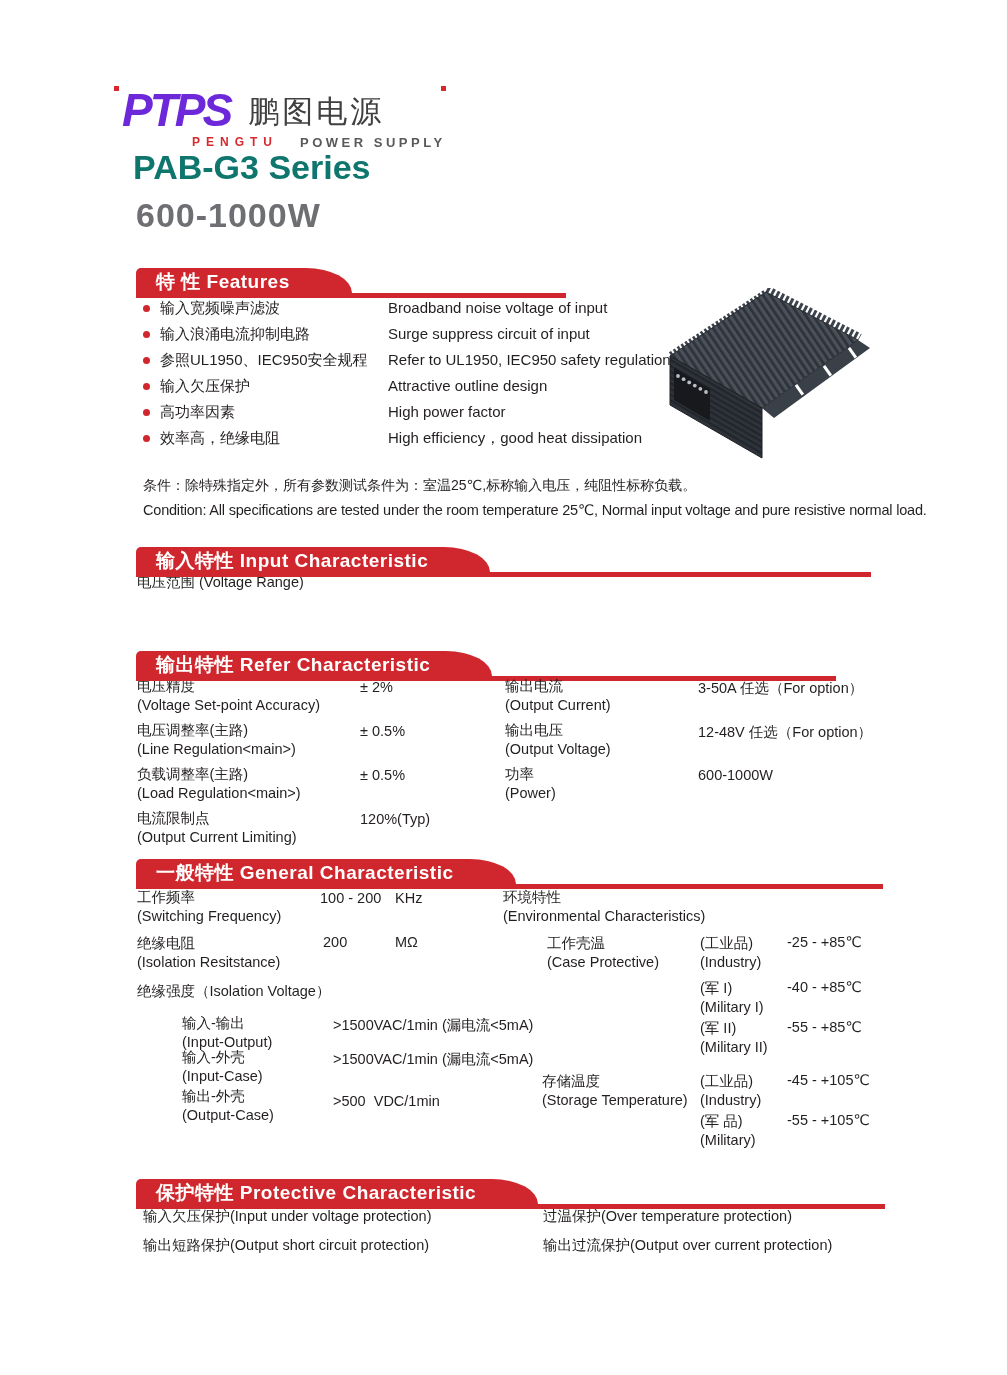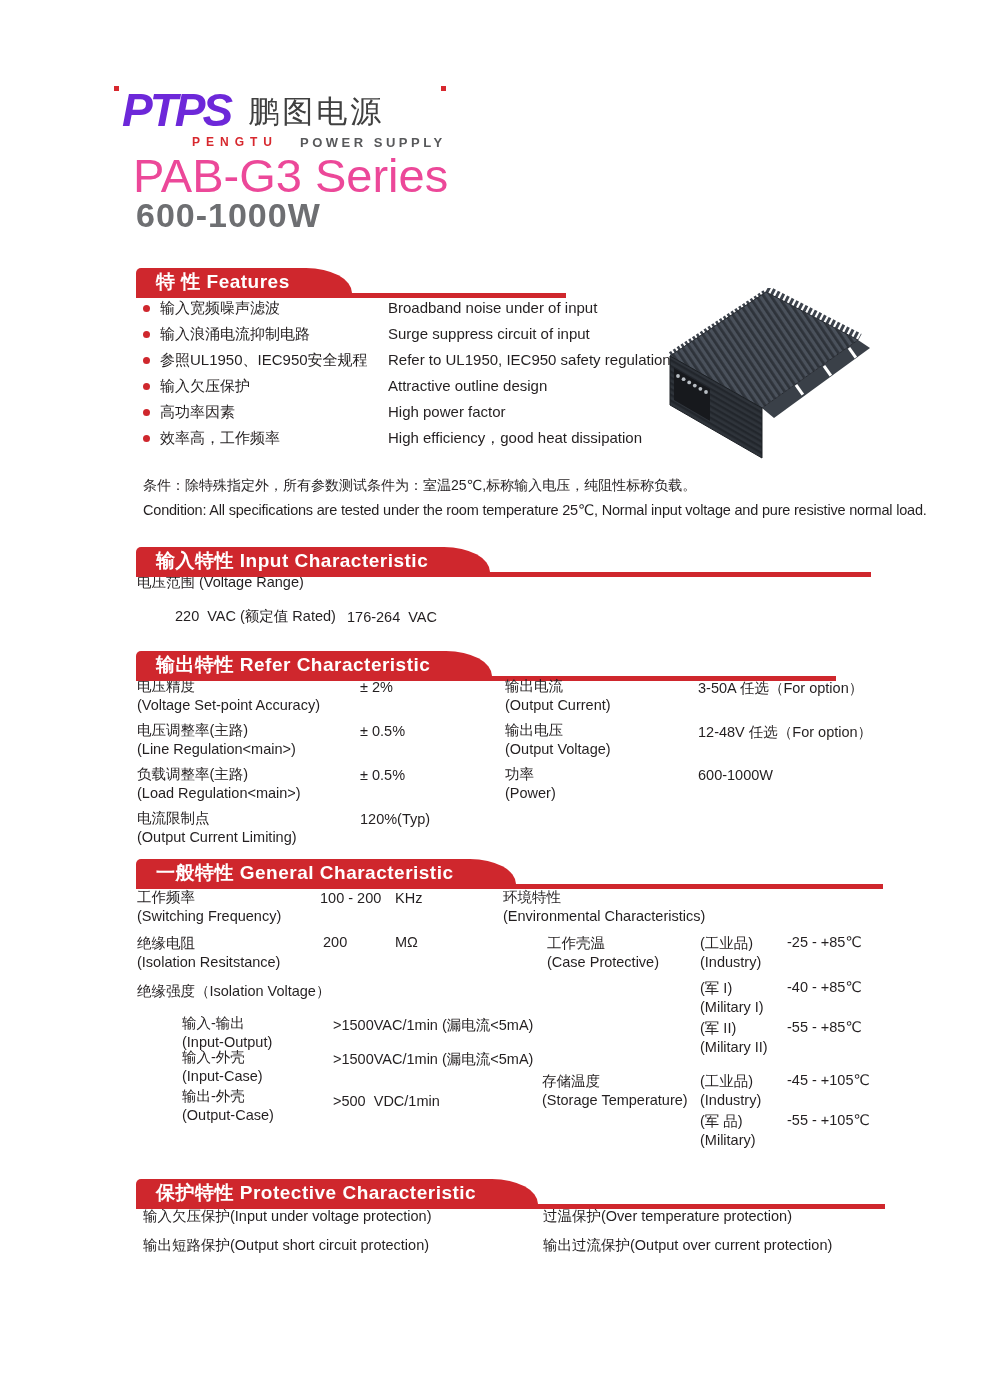--- a/index.html
+++ b/index.html
@@ -18,21 +18,21 @@
     font-weight:bold; font-style:italic; letter-spacing:-3px; padding:0 8px 0 10px;
   }
   .pixel { position:absolute; width:5px; height:5px; background:#d7282e; }
   .pixel.p1 { left:2px; top:-2px; }
   .pixel.p2 { right:0px; top:-2px; }
   .logo-zh { font-size:31px; line-height:40px; font-weight:normal; color:#404040; letter-spacing:3px; margin-left:10px; }
   .logo-sub { display:flex; margin-top:3px; margin-left:80px; }
   .pengtu { color:#d7282e; font-size:12px; font-weight:bold; letter-spacing:6px; }
   .powersupply { color:#58595b; font-size:13px; font-weight:bold; letter-spacing:3.5px; margin-left:22px; }
   
-  .title { position:absolute; left:133px; top:148px; font-size:47px; font-weight:normal; color:#ec4899; letter-spacing:0px; }
+  .title { position:absolute; left:133px; top:148px; font-size:34px; font-weight:bold; color:#0f766e; letter-spacing:0px; }
   .subtitle { position:absolute; left:136px; top:196px; font-size:34px; font-weight:bold; color:#6e6f72; letter-spacing:1px; }
   
   .banner { position:absolute; height:30px; display:flex; align-items:stretch;margin-top:11px; }
   .banner-line { position:absolute; left:0; right:0; bottom:0; height:5px; background:#cf272d; }
   .banner-label {
     position:relative; z-index:1; background:#cf272d; color:#fff;
     font-size:19px; font-weight:bold; letter-spacing:0.5px;
     display:flex; align-items:center; padding:0 16px 2px 20px;
     border-radius:5px 0 0 3px;
   }
@@ -94,21 +94,21 @@
   <div class="banner" style="left:136px;top:257px;width:430px">
     <div class="banner-line"></div>
     <div class="banner-label">特 性 Features</div>
     <div class="banner-swoosh"></div>
   </div>
 
   <div class="features">
     <div class="feat">
         <span class="bullet"></span>
         <span class="zh">输入宽频噪声滤波</span>
-        <span class="en">Broadband noise under of input</span>
+        <span class="en">Broadband noise voltage of input</span>
       </div>
     <div class="feat">
         <span class="bullet"></span>
         <span class="zh">输入浪涌电流抑制电路</span>
         <span class="en">Surge suppress circuit of input</span>
       </div>
     <div class="feat">
         <span class="bullet"></span>
         <span class="zh">参照UL1950、IEC950安全规程</span>
         <span class="en">Refer to UL1950, IEC950 safety regulation</span>
@@ -118,21 +118,21 @@
         <span class="zh">输入欠压保护</span>
         <span class="en">Attractive outline design</span>
       </div>
     <div class="feat">
         <span class="bullet"></span>
         <span class="zh">高功率因素</span>
         <span class="en">High power factor</span>
       </div>
     <div class="feat">
         <span class="bullet"></span>
-        <span class="zh">效率高，工作频率</span>
+        <span class="zh">效率高，绝缘电阻</span>
         <span class="en">High efficiency，good heat dissipation</span>
       </div>
   </div>
 
   <svg class="product" viewBox="0 0 228 188">
     <defs>
       <pattern id="finsTop" width="6" height="6" patternUnits="userSpaceOnUse" patternTransform="rotate(-34)">
         <rect width="6" height="6" fill="#4a515b"></rect>
           <rect width="2.8" height="6" fill="#2e333a"></rect>
       </pattern>
@@ -169,24 +169,20 @@
     <div class="cond-zh">条件：除特殊指定外，所有参数测试条件为：室温25℃,标称输入电压，纯阻性标称负载。</div>
     <div class="cond-en">Condition: All specifications are tested under the room temperature 25℃, Normal input voltage and pure resistive normal load.</div>
   </div>
 
   <div class="banner" style="left:136px;top:536px;width:735px">
     <div class="banner-line"></div>
     <div class="banner-label">输入特性 Input Characteristic</div>
     <div class="banner-swoosh"></div>
   </div>
   <div class="input-label lbl">电压范围 (Voltage Range)</div>
-  <div class="input-row">
-    <span class="val abs" style="left:0;top:0">220  VAC (额定值 Rated)</span>
-    <span class="val abs" style="left:172px;top:2px">176-264  VAC</span>
-  </div>
 
   <div class="banner" style="left:136px;top:640px;width:700px">
     <div class="banner-line"></div>
     <div class="banner-label">输出特性 Refer Characteristic</div>
     <div class="banner-swoosh"></div>
   </div>
   <div class="out-rows">
     <div class="out-row">
       <div class="c1 lbl">
           <div>电压精度</div>

